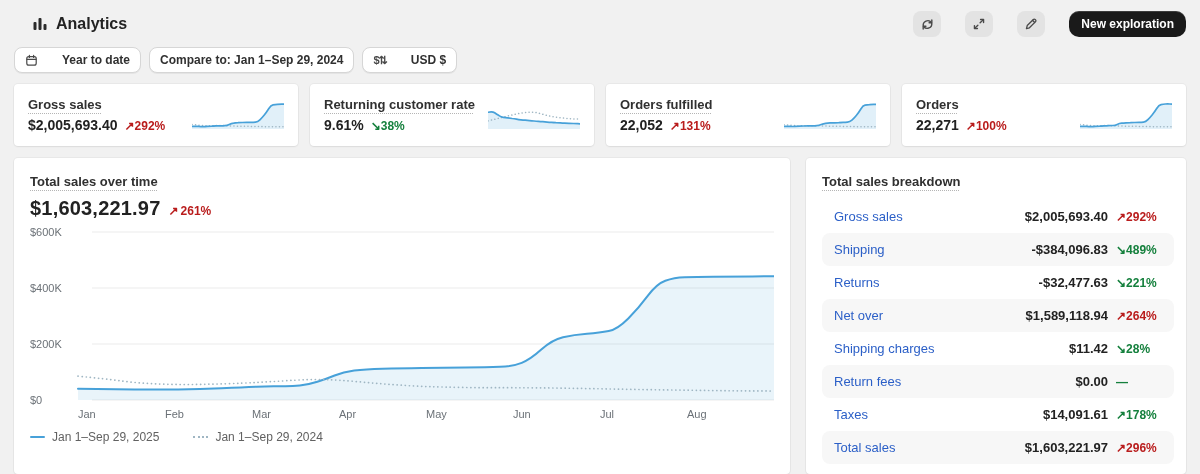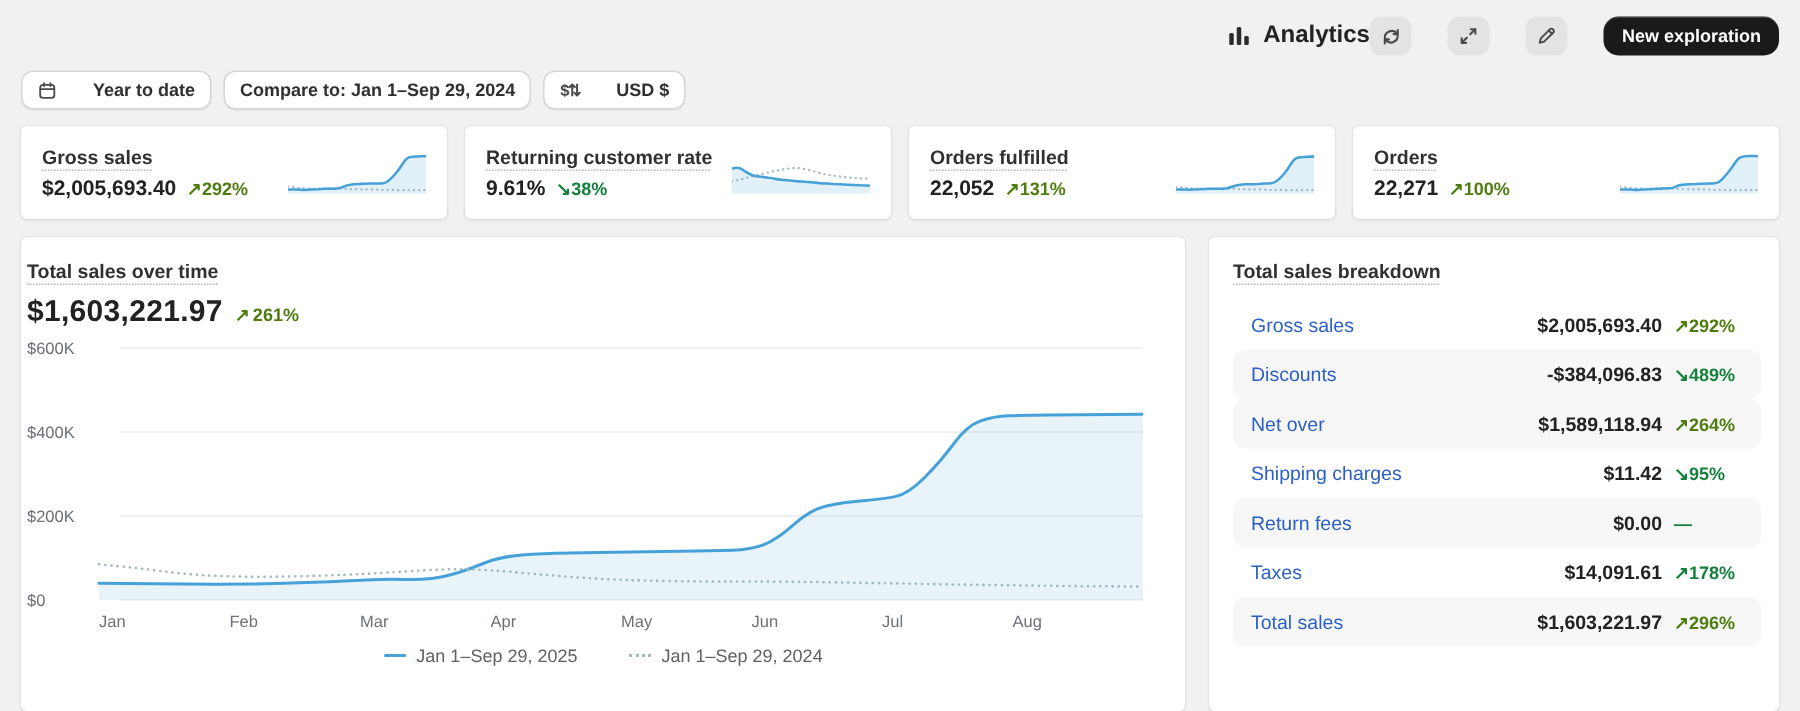--- a/index.html
+++ b/index.html
@@ -5,21 +5,21 @@
   * { margin:0; padding:0; box-sizing:border-box; }
   html,body { width:1200px; height:474px; }
   body {
     background:#f1f1f1;
     font-family:"Liberation Sans", sans-serif;
     color:#303030;
     overflow:hidden;
     -webkit-font-smoothing:antialiased;
   }
   .topbar {
-    display:flex; justify-content:flex-end; align-items:center;
+    display:flex; justify-content:space-between; align-items:center;
     margin:10px 14px 0; padding:0 0 0 18px; height:28px;
   }
   .title-wrap { display:flex; align-items:center; gap:8px; }
   .title-wrap h1 { font-size:16px; font-weight:700; color:#222; }
   .top-actions { display:flex; align-items:center; gap:24px; }
   .icon-btn {
     width:28px; height:26px; border:none; border-radius:8px;
     background:#e3e3e3; display:flex; align-items:center; justify-content:center;
     cursor:pointer;
   }
@@ -49,29 +49,29 @@
   }
   .metric-left { display:flex; flex-direction:column; gap:5px; min-width:0; }
   .metric-label {
     font-size:13px; font-weight:600; color:#303030; width:max-content;
     text-decoration:underline dotted #b5b5b5; text-decoration-thickness:1px;
     text-underline-offset:4px; cursor:pointer; white-space:nowrap;
   }
   .metric-valrow { display:flex; align-items:baseline; gap:7px; }
   .metric-value { font-size:14px; font-weight:700; color:#222; }
   .pct { font-size:12px; font-weight:600; display:inline-flex; gap:2px; align-items:baseline; }
-  .pct.positive { color:#4d7c0f; }
+  .pct.positive { color:#b91c1c; }
   .pct.neutral { color:#15803d; }
   .spark { flex:none; }
   .main-row { display:flex; gap:16px; margin:12px 14px 0; }
-  .chart-card { flex:1; height:316px; padding:14px 4px 10px; }
+  .chart-card { flex:1; height:316px; padding:14px 16px 10px; }
   .big-row { display:flex; align-items:baseline; gap:8px; margin:7px 0 2px; }
   .big-value { font-size:20px; font-weight:700; color:#222; letter-spacing:.2px; }
   #mainChart { display:block; width:744px; height:200px; margin-top:2px; }
-  .legend { display:flex; justify-content:center; gap:34px; margin-top:8px; }
+  .legend { display:flex; gap:34px; margin-top:8px; }
   .legend-item { display:flex; align-items:center; gap:7px; font-size:12px; color:#616161; cursor:pointer; }
   .swatch-solid { width:15px; height:0; border-top:2.5px solid #47a1d9; border-radius:2px; }
   .swatch-dotted { width:15px; height:0; border-top:2.5px dotted #9fb6c3; }
   .breakdown-card { width:380px; height:316px; padding:14px 12px 10px 16px; }
   .breakdown-card > .metric-label { margin-left:0;margin-top:21px; }
   #breakdownRows { margin-top:10px; }
   .b-row {
     display:flex; align-items:center; justify-content:space-between;
     height:33px; padding:0 12px; border-radius:8px; font-size:13px;
   }
@@ -248,38 +248,45 @@
     <span class="metric-label">Total sales breakdown</span>
     <div id="breakdownRows">
         <div class="b-row">
           <span class="b-label">Gross sales</span>
           <div class="b-right">
             <span class="b-value">$2,005,693.40</span>
             <span class="b-pct pct positive">↗292%</span>
           </div>
         </div>
         <div class="b-row shaded">
-          <span class="b-label">Discounts</span>
+          <span class="b-label">Shipping</span>
           <div class="b-right">
             <span class="b-value">-$384,096.83</span>
             <span class="b-pct pct neutral">↘489%</span>
           </div>
         </div>
+        <div class="b-row">
+          <span class="b-label">Returns</span>
+          <div class="b-right">
+            <span class="b-value">-$32,477.63</span>
+            <span class="b-pct pct neutral">↘221%</span>
+          </div>
+        </div>
         <div class="b-row shaded">
           <span class="b-label">Net over</span>
           <div class="b-right">
             <span class="b-value">$1,589,118.94</span>
             <span class="b-pct pct positive">↗264%</span>
           </div>
         </div>
         <div class="b-row">
           <span class="b-label">Shipping charges</span>
           <div class="b-right">
             <span class="b-value">$11.42</span>
-            <span class="b-pct pct neutral">↘95%</span>
+            <span class="b-pct pct neutral">↘28%</span>
           </div>
         </div>
         <div class="b-row shaded">
           <span class="b-label">Return fees</span>
           <div class="b-right">
             <span class="b-value">$0.00</span>
             <span class="b-pct pct neutral">—</span>
           </div>
         </div>
         <div class="b-row">

